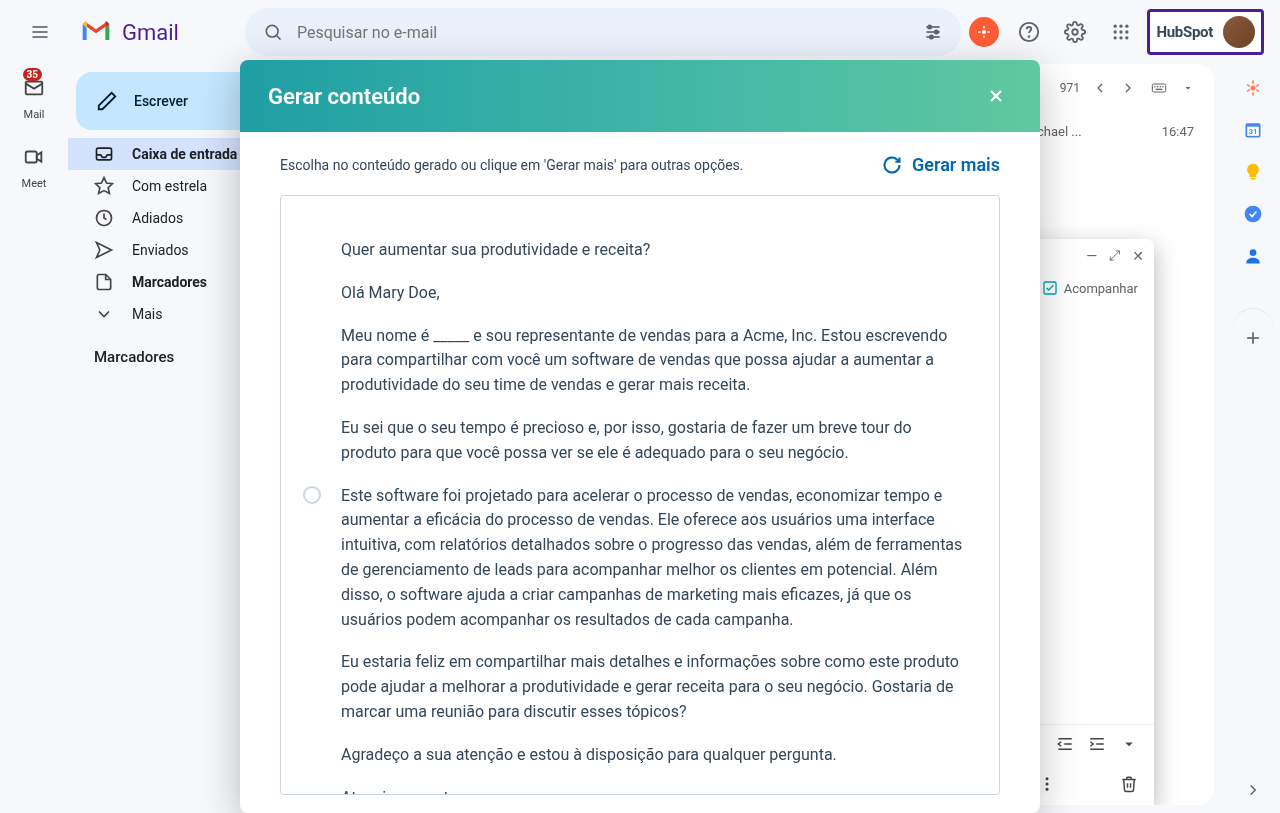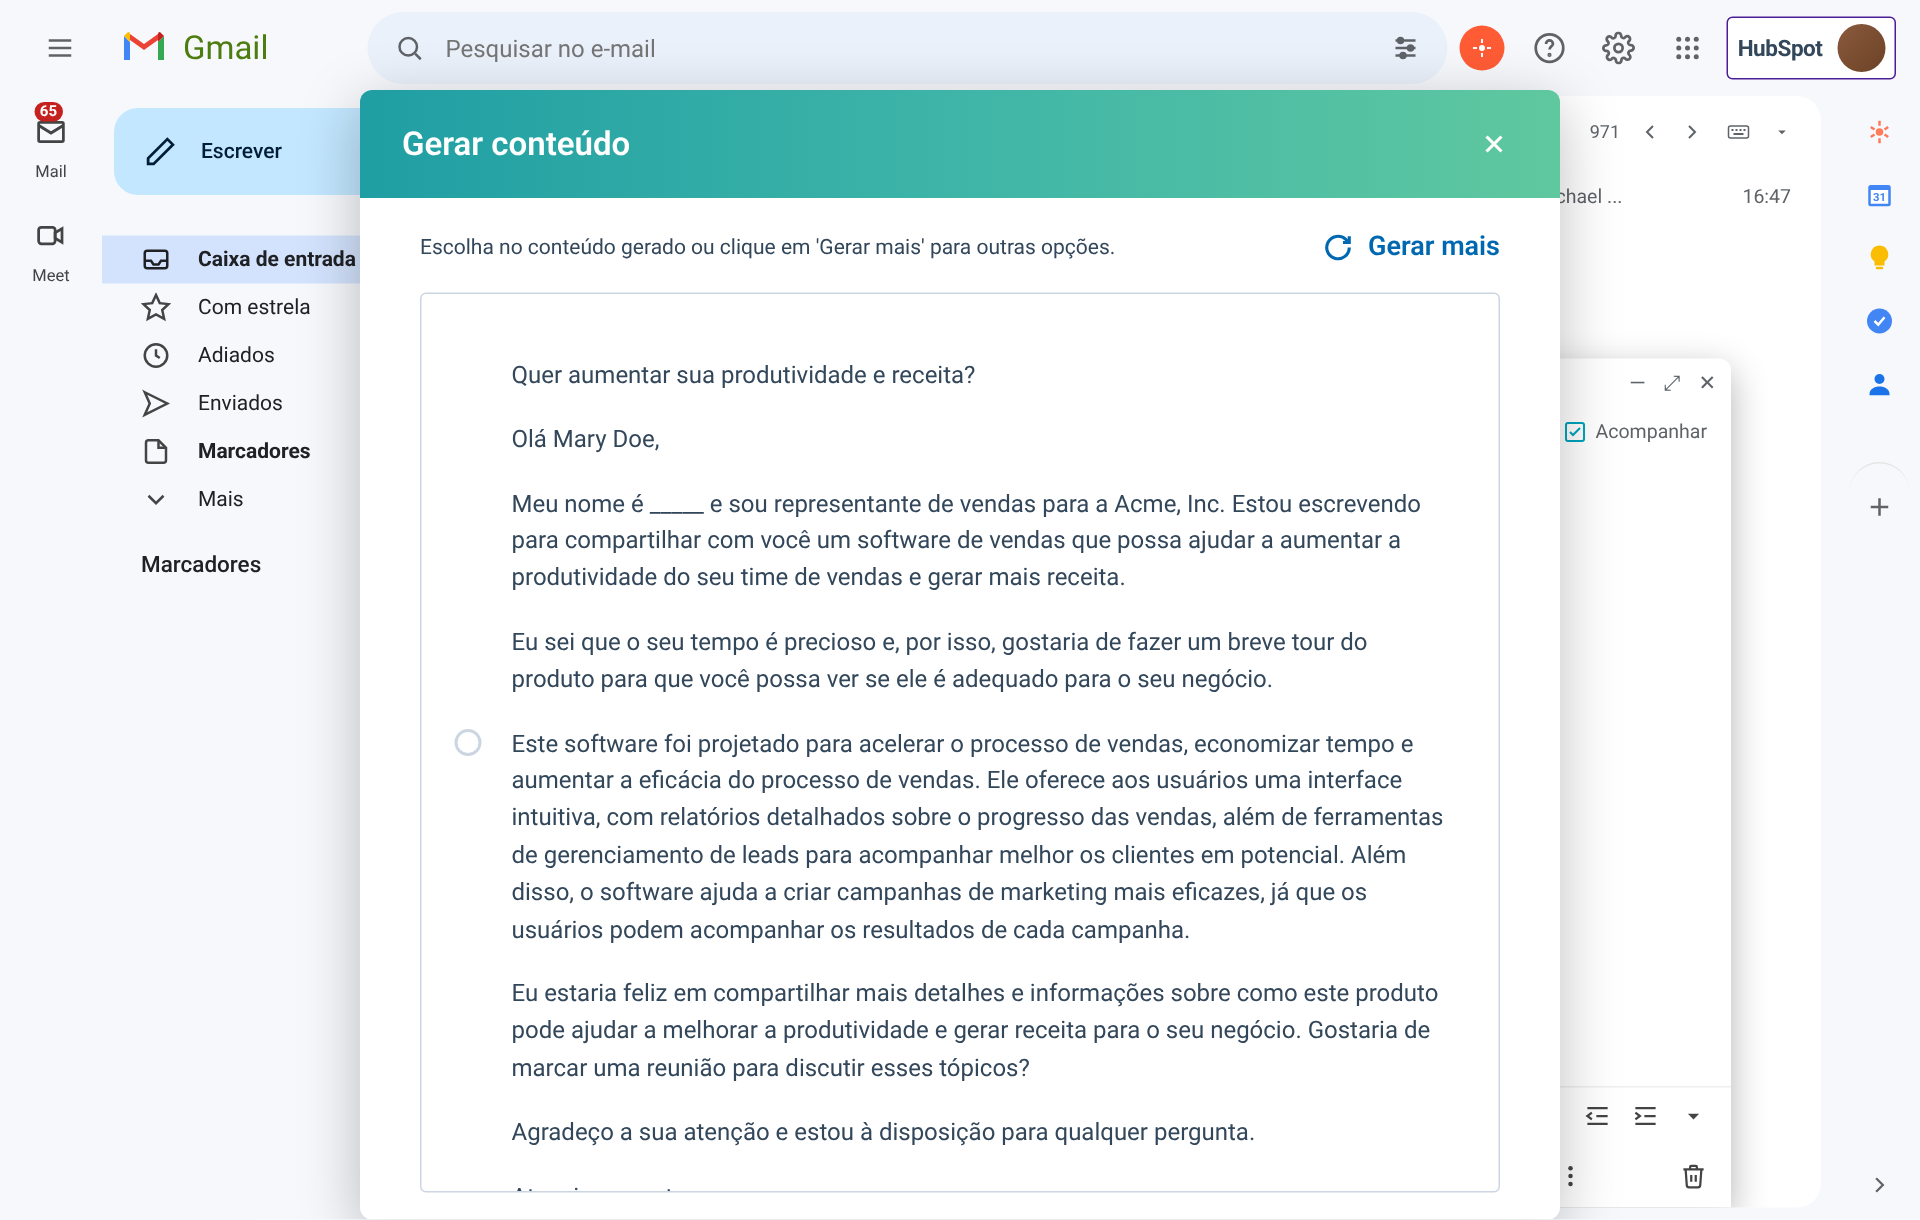--- a/index.html
+++ b/index.html
@@ -1,39 +1,39 @@
 <!DOCTYPE html>
 <html><head>
 <meta charset="utf-8">
 <style>
 *{box-sizing:border-box;margin:0;padding:0;font-family:'Google Sans',Roboto,Arial,sans-serif}
 body{background:#f6f8fc;overflow:hidden;width:1280px;height:813px;position:relative}
 .topbar{height:64px;display:flex;align-items:center;padding:0 16px;gap:8px}
 .hamburger{width:48px;height:48px;display:flex;align-items:center;justify-content:center;border-radius:50%;cursor:pointer;color:#5f6368}
 .logo{display:flex;align-items:center;gap:10px;padding:0 8px}
 .logo-g{width:32px;height:32px}
-.logo-text{font-size:22px;color:#4d7c0f;font-weight:400}
+.logo-text{font-size:22px;color:#4c1d95;font-weight:400}
 .search{flex:1;max-width:720px;margin-left:50px;height:48px;background:#eaf1fb;border-radius:24px;display:flex;align-items:center;padding:0 8px}
 .search-icon,.tune-icon{width:40px;height:40px;display:flex;align-items:center;justify-content:center;color:#5f6368;border-radius:50%;cursor:pointer}
 .search-input{flex:1;border:none;background:transparent;font-size:16px;color:#14532d;outline:none;padding:0 4px}
 .top-right{display:flex;align-items:center;gap:6px;margin-left:auto}
 .icon-btn{width:40px;height:40px;display:flex;align-items:center;justify-content:center;border-radius:50%;cursor:pointer;color:#5f6368}
 .hs-badge{width:30px;height:30px;background:#ff5c35;border-radius:50%;display:flex;align-items:center;justify-content:center;font-size:13px;color:#fff;margin-right:4px}
-.hubspot-wrap{display:flex;align-items:center;gap:6px;border:1px solid #4c1d95;border-radius:4px;padding:4px 6px;background:#fff}
+.hubspot-wrap{display:flex;align-items:center;gap:6px;border:3px solid #4c1d95;border-radius:4px;padding:4px 6px;background:#fff}
 .hubspot-logo{display:flex;align-items:center;gap:3px}
 .hs-txt{font-weight:700;font-size:15px;color:#33475b;letter-spacing:-0.3px}
 .avatar{width:32px;height:32px;border-radius:50%;background:linear-gradient(135deg,#8b5a3c,#6b4226);margin-left:4px}
 .main{display:flex;height:749px}
 .rail{width:68px;display:flex;flex-direction:column;align-items:center;padding-top:8px;gap:20px}
 .rail-item{display:flex;flex-direction:column;align-items:center;gap:4px;cursor:pointer;position:relative}
 .rail-icon{width:32px;height:32px;display:flex;align-items:center;justify-content:center;color:#444}
 .rail-label{font-size:11px;color:#444}
 .rail-badge{position:absolute;top:-4px;right:8px;background:#c5221f;color:#fff;font-size:10px;font-weight:700;padding:1px 4px;border-radius:8px;min-width:18px;text-align:center}
 .sidebar{width:256px;padding:8px 0}
-.compose{display:flex;align-items:center;gap:16px;background:#c2e7ff;border-radius:16px;padding:18px 20px;margin:0 8px 27px 8px;cursor:pointer;font-size:14px;color:#001d35;font-weight:500}
+.compose{display:flex;align-items:center;gap:16px;background:#c2e7ff;border-radius:16px;padding:18px 20px;margin:0 8px 8px 8px;cursor:pointer;font-size:14px;color:#001d35;font-weight:500}
 .nav{display:flex;flex-direction:column;gap:0}
 .nav-item{display:flex;align-items:center;gap:18px;padding:6px 12px 6px 26px;border-radius:0 16px 16px 0;cursor:pointer;font-size:14px;color:#202124;height:32px}
 .nav-item.active{background:#d3e3fd;font-weight:700}
 .nav-item svg,.nav-item .nav-ico{width:20px;height:20px;color:#444;flex-shrink:0}
 .nav-bold{font-weight:700}
 .labels-hdr{padding:18px 26px 8px 26px;font-size:15px;font-weight:500;color:#202124}
 .content-area{flex:1;background:#fff;border-radius:16px;margin:0 12px 8px 0;overflow:hidden;position:relative}
 .right-panel{width:54px;display:flex;flex-direction:column;align-items:center;padding-top:14px;gap:22px}
 .rp-icon{width:20px;height:20px;cursor:pointer}
 .rp-plus{width:40px;height:40px;display:flex;align-items:center;justify-content:center;border-radius:50%;cursor:pointer;color:#5f6368;margin-top:20px;border-top:1px solid #e5e5e5;padding-top:18px}
@@ -143,21 +143,21 @@
       </div>
       <div class="avatar"></div>
     </div>
   </div>
 </div>
 
 <div class="main">
 
   <div class="rail">
     <div class="rail-item">
-      <span class="rail-badge">65</span>
+      <span class="rail-badge">35</span>
       <div class="rail-icon">
         <svg width="22" height="22" viewBox="0 0 24 24" fill="#444">
             <path d="M4 4h16a2 2 0 012 2v12a2 2 0 01-2 2H4a2 2 0 01-2-2V6a2 2 0 012-2zm0 2v.5l8 5 8-5V6H4zm0 3v9h16V9l-8 5-8-5z"></path>
           </svg>
       </div>
       <span class="rail-label">Mail</span>
     </div>
     <div class="rail-item">
       <div class="rail-icon">
         <svg width="22" height="22" viewBox="0 0 24 24" fill="none" stroke="#444" stroke-width="2">

